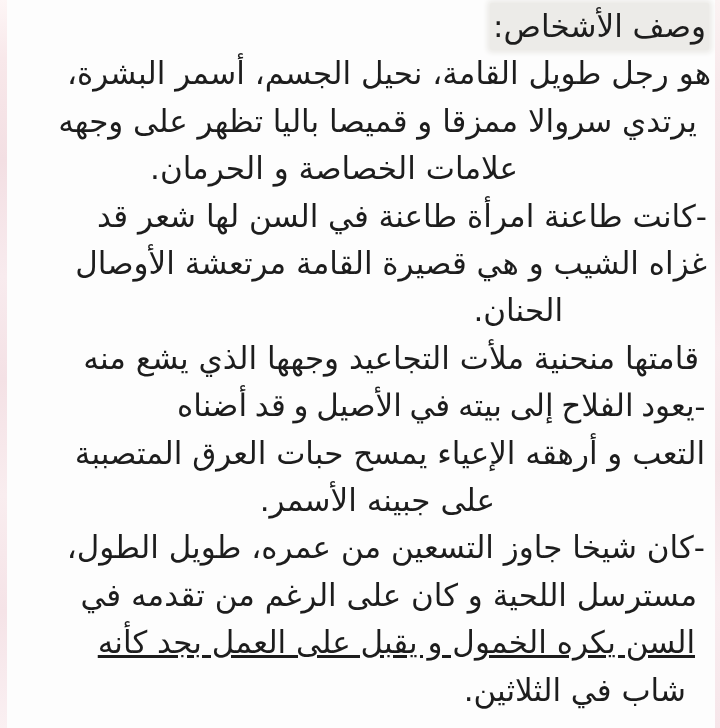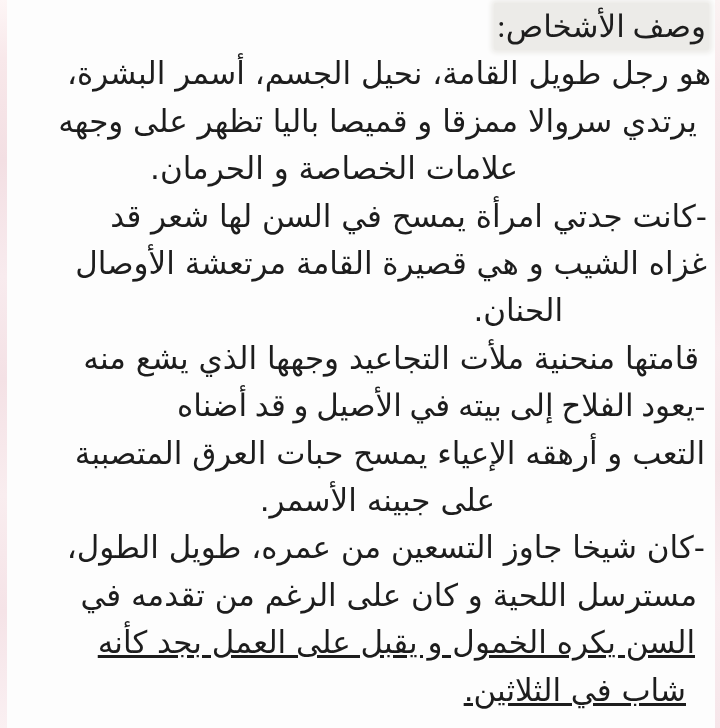--- a/index.html
+++ b/index.html
@@ -53,55 +53,54 @@
     line-height: 47.4px;
     white-space: nowrap;
     letter-spacing: 0;
   }
   .heading-highlight {
     display: inline-block;
     background: #ecebe8;
     box-shadow: 0 0 5px 3px #ecebe8;
     border-radius: 2px;
     padding: 0 3px;
-    font-family: Liberation Serif, serif;
   }
   
   .l-head { padding-right: 4px; }
   .bl0  { padding-right: 2px; }
   .bl1  { padding-right: 16px; }
   .bl2  { padding-right: 195px; }
   .bl3  { padding-right: 6px; }
   .bl4  { padding-right: 6px; }
   .bl5  { padding-right: 14px; }
   .bl6  { padding-right: 150px; }
   .bl7  { padding-right: 8px; font-family: Liberation Serif, serif; }
   .bl8  { padding-right: 8px; }
   .bl9  { padding-right: 218px; }
   .bl10 { padding-right: 8px; }
   .bl11 { padding-right: 16px; }
   .bl12 { padding-right: 18px; text-decoration: underline; }
-  .bl13 { padding-right: 27px; text-decoration: underline; }
+  .bl13 { padding-right: 27px; }
 </style>
 </head>
 <body>
 
 <div class="page">
   <div class="edge-strip left"></div>
   <div class="edge-strip right"></div>
 
   <div class="text-block">
     <div class="line l-head">
       <span class="heading-highlight">وصف الأشخاص:</span>
     </div>
 
     <div class="line bl0">هو رجل طويل القامة، نحيل الجسم، أسمر البشرة،</div>
     <div class="line bl1">يرتدي سروالا ممزقا و قميصا باليا تظهر على وجهه</div>
     <div class="line bl2">علامات الخصاصة و الحرمان.</div>
-    <div class="line bl3">-كانت جدتي امرأة يمسح في السن لها شعر قد</div>
+    <div class="line bl3">-كانت طاعنة امرأة طاعنة في السن لها شعر قد</div>
     <div class="line bl4">غزاه الشيب و هي قصيرة القامة مرتعشة الأوصال</div>
     <div class="line bl6">الحنان.</div>
     <div class="line bl5">قامتها منحنية ملأت التجاعيد وجهها الذي يشع منه</div>
     <div class="line bl7">-يعود الفلاح إلى بيته في الأصيل و قد أضناه</div>
     <div class="line bl8">التعب و أرهقه الإعياء يمسح حبات العرق المتصببة</div>
     <div class="line bl9">على جبينه الأسمر.</div>
     <div class="line bl10">-كان شيخا جاوز التسعين من عمره، طويل الطول،</div>
     <div class="line bl11">مسترسل اللحية و كان على الرغم من تقدمه في</div>
     <div class="line bl12">السن يكره الخمول و يقبل على العمل بجد كأنه</div>
     <div class="line bl13">شاب في الثلاثين.</div>

